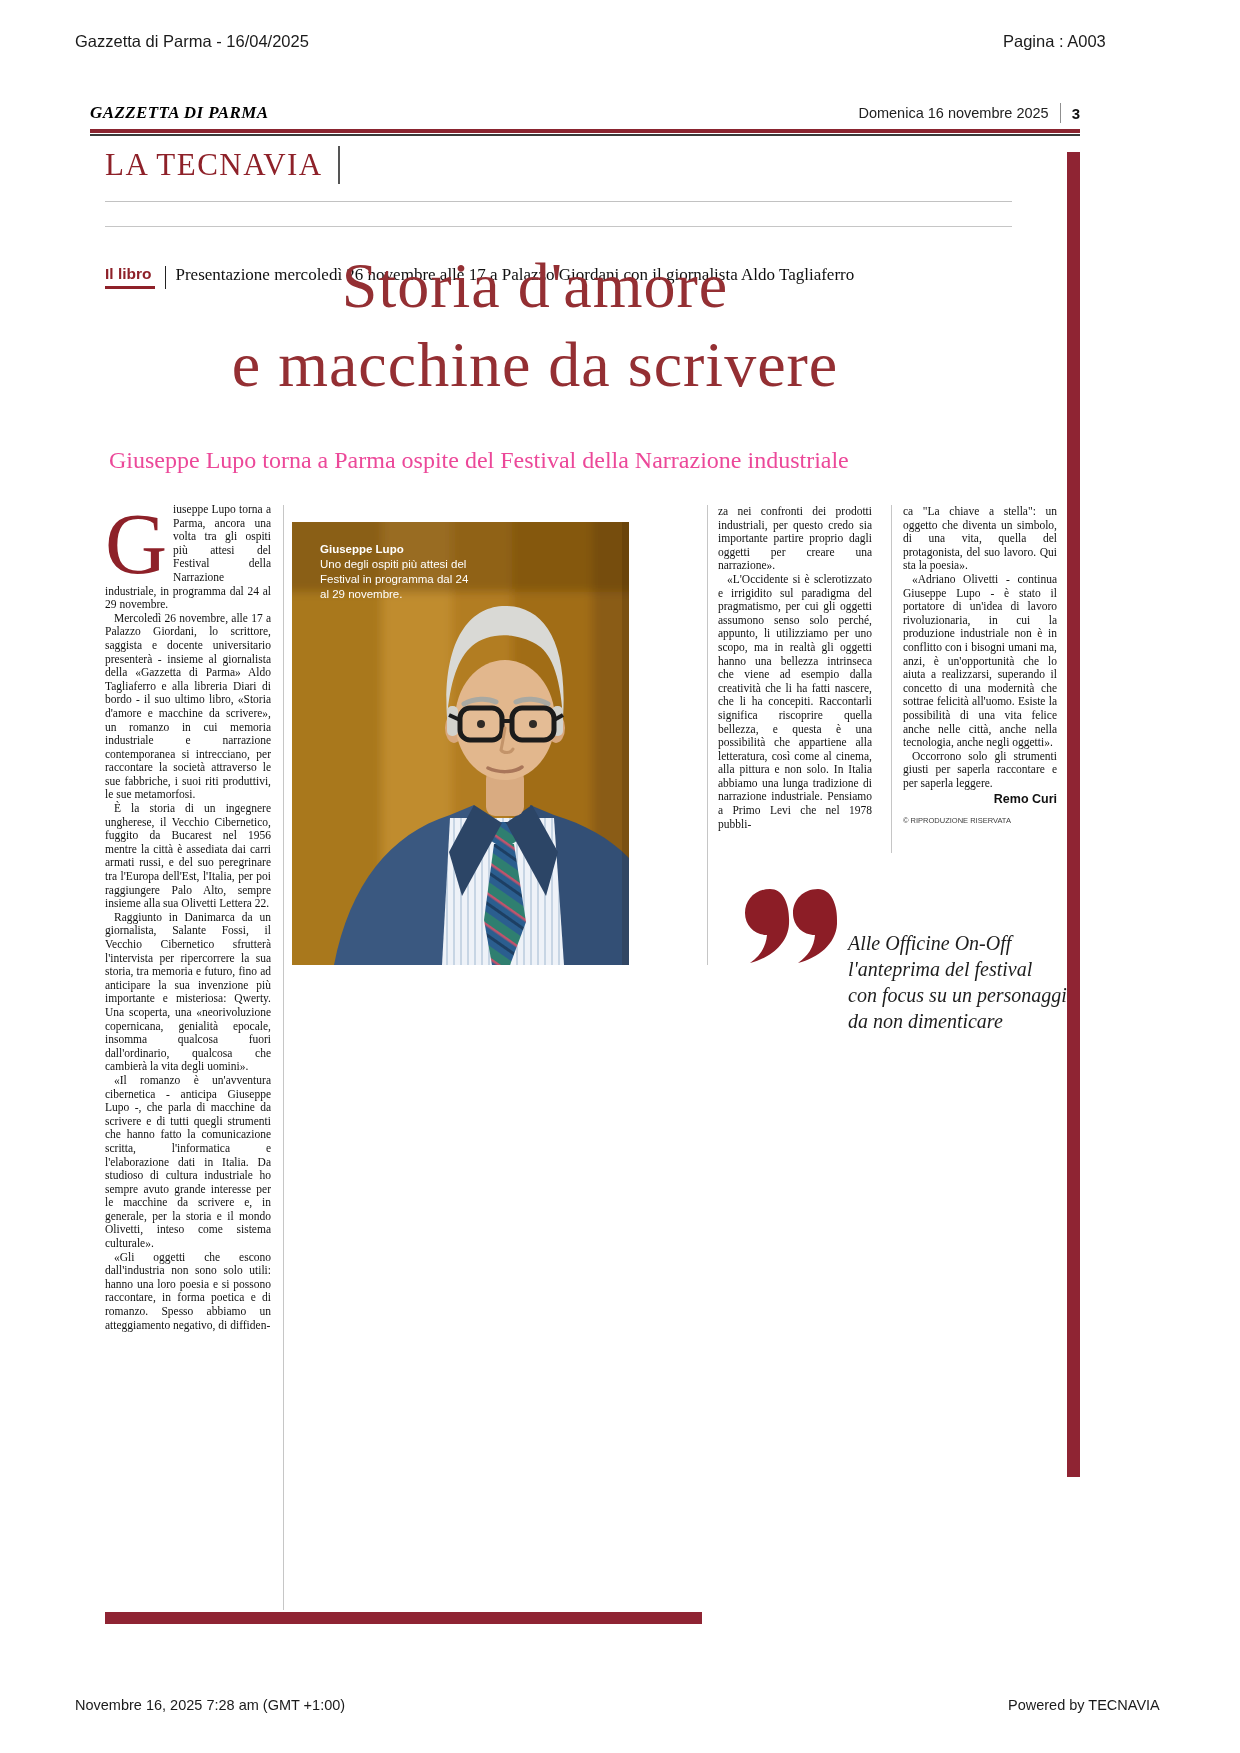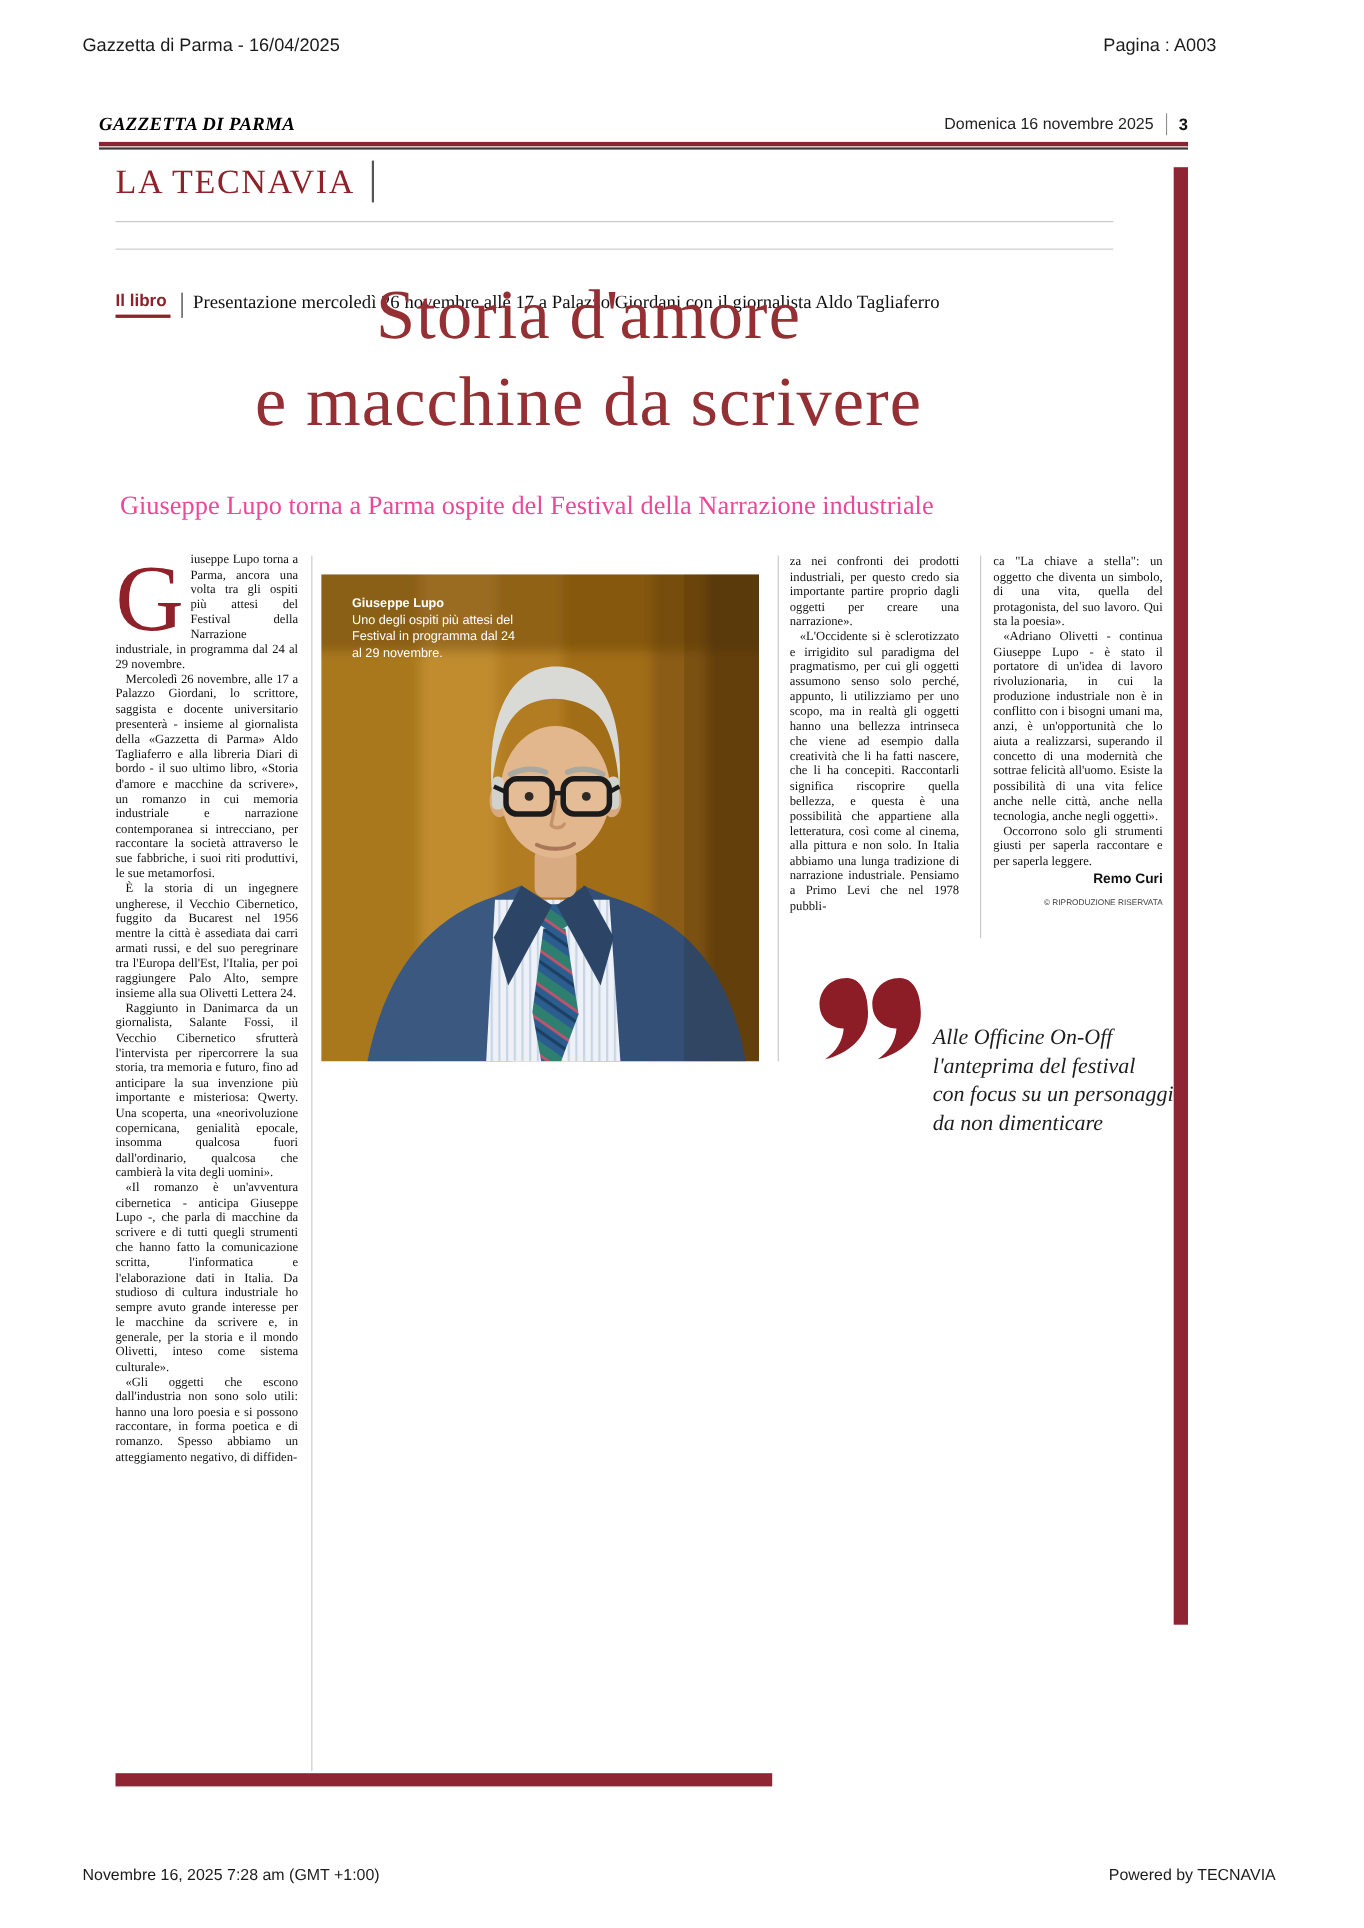--- a/index.html
+++ b/index.html
@@ -50,29 +50,29 @@
   
   .col { position:absolute; top:503px; font-family:"Liberation Serif", serif; font-size:11.5px; line-height:13.6px;
          text-align:justify; color:#101010; overflow:hidden; }
   .col p { margin:0; text-indent:9px; }
   .col p.noindent { text-indent:0; }
   #col1 { left:105px; width:166px; height:1105px; }
   #col2 { left:718px; top:505px; width:154px; height:458px; }
   #col3 { left:903px; top:505px; width:154px; }
   #dropcap { float:left; font-family:"Liberation Serif", serif; font-size:86px; line-height:72px; color:#8e2129; margin:5px 6px 2px 0; }
   .byline { text-align:right; font-family:"Liberation Sans", sans-serif; font-weight:bold; font-size:12.5px; margin-top:3px; }
-  .copyright { text-align:right; font-family:"Liberation Sans", sans-serif; font-size:7.5px; color:#3c3c3c; margin-top:7px; }
+  .copyright { text-align:left; font-family:"Liberation Sans", sans-serif; font-size:7.5px; color:#3c3c3c; margin-top:7px; }
 
   .vrule { position:absolute; width:1px; background:#c6c6c6; }
   #vrule1 { left:283px; top:505px; height:1105px; }
   #vrule2 { left:707px; top:505px; height:460px; }
   #vrule3 { left:891px; top:505px; height:348px; }
 
   
-  #photo { left:292px; top:522px; width:398px; height:443px; overflow:hidden; }
+  #photo { left:292px; top:522px; width:337px; height:443px; overflow:hidden; }
   #photo svg { display:block; }
   #caption { position:absolute; left:28px; top:20px; width:155px; color:#fff;
     font-family:"Liberation Sans", sans-serif; font-size:11.5px; line-height:15px; }
   #caption .cap-name { font-weight:bold; }
 
   
   #quote-marks { left:742px; top:886px; width:100px; height:82px; }
   #quote-text { left:848px; top:930px; width:250px; font-family:"Liberation Serif", serif;
     font-style:italic; font-size:20px; line-height:26px; color:#1d1d1d; }
 
@@ -116,21 +116,21 @@
 </div>
 <div class="abs" id="subhead">Giuseppe Lupo torna a Parma ospite del Festival della Narrazione industriale</div>
 
 <div class="vrule" id="vrule1"></div>
 <div class="vrule" id="vrule2"></div>
 <div class="vrule" id="vrule3"></div>
 
 <div class="col" id="col1">
   <p class="noindent"><span id="dropcap">G</span><span>iuseppe Lupo torna a Parma, ancora una volta tra gli ospiti più attesi del Festival della Narrazione industriale, in programma dal 24 al 29 novembre.</span></p>
   <p>Mercoledì 26 novembre, alle 17 a Palazzo Giordani, lo scrittore, saggista e docente universitario presenterà - insieme al giornalista della «Gazzetta di Parma» Aldo Tagliaferro e alla libreria Diari di bordo - il suo ultimo libro, «Storia d'amore e macchine da scrivere», un romanzo in cui memoria industriale e narrazione contemporanea si intrecciano, per raccontare la società attraverso le sue fabbriche, i suoi riti produttivi, le sue metamorfosi.</p>
-  <p>È la storia di un ingegnere ungherese, il Vecchio Cibernetico, fuggito da Bucarest nel 1956 mentre la città è assediata dai carri armati russi, e del suo peregrinare tra l'Europa dell'Est, l'Italia, per poi raggiungere Palo Alto, sempre insieme alla sua Olivetti Lettera 24.</p>
+  <p>È la storia di un ingegnere ungherese, il Vecchio Cibernetico, fuggito da Bucarest nel 1956 mentre la città è assediata dai carri armati russi, e del suo peregrinare tra l'Europa dell'Est, l'Italia, per poi raggiungere Palo Alto, sempre insieme alla sua Olivetti Lettera 22.</p>
   <p>Raggiunto in Danimarca da un giornalista, Salante Fossi, il Vecchio Cibernetico sfrutterà l'intervista per ripercorrere la sua storia, tra memoria e futuro, fino ad anticipare la sua invenzione più importante e misteriosa: Qwerty. Una scoperta, una «neorivoluzione copernicana, genialità epocale, insomma qualcosa fuori dall'ordinario, qualcosa che cambierà la vita degli uomini».</p>
   <p>«Il romanzo è un'avventura cibernetica - anticipa Giuseppe Lupo -, che parla di macchine da scrivere e di tutti quegli strumenti che hanno fatto la comunicazione scritta, l'informatica e l'elaborazione dati in Italia. Da studioso di cultura industriale ho sempre avuto grande interesse per le macchine da scrivere e, in generale, per la storia e il mondo Olivetti, inteso come sistema culturale».</p>
   <p>«Gli oggetti che escono dall'industria non sono solo utili: hanno una loro poesia e si possono raccontare, in forma poetica e di romanzo. Spesso abbiamo un atteggiamento negativo, di diffiden-</p>
 </div>
 
 <div class="abs" id="photo">
   <svg width="405" height="443" viewBox="0 0 405 443">
     <defs>
       <pattern id="shirtStripes" width="7" height="7" patternUnits="userSpaceOnUse">
         <rect width="7" height="7" fill="#eef2f8"></rect>

